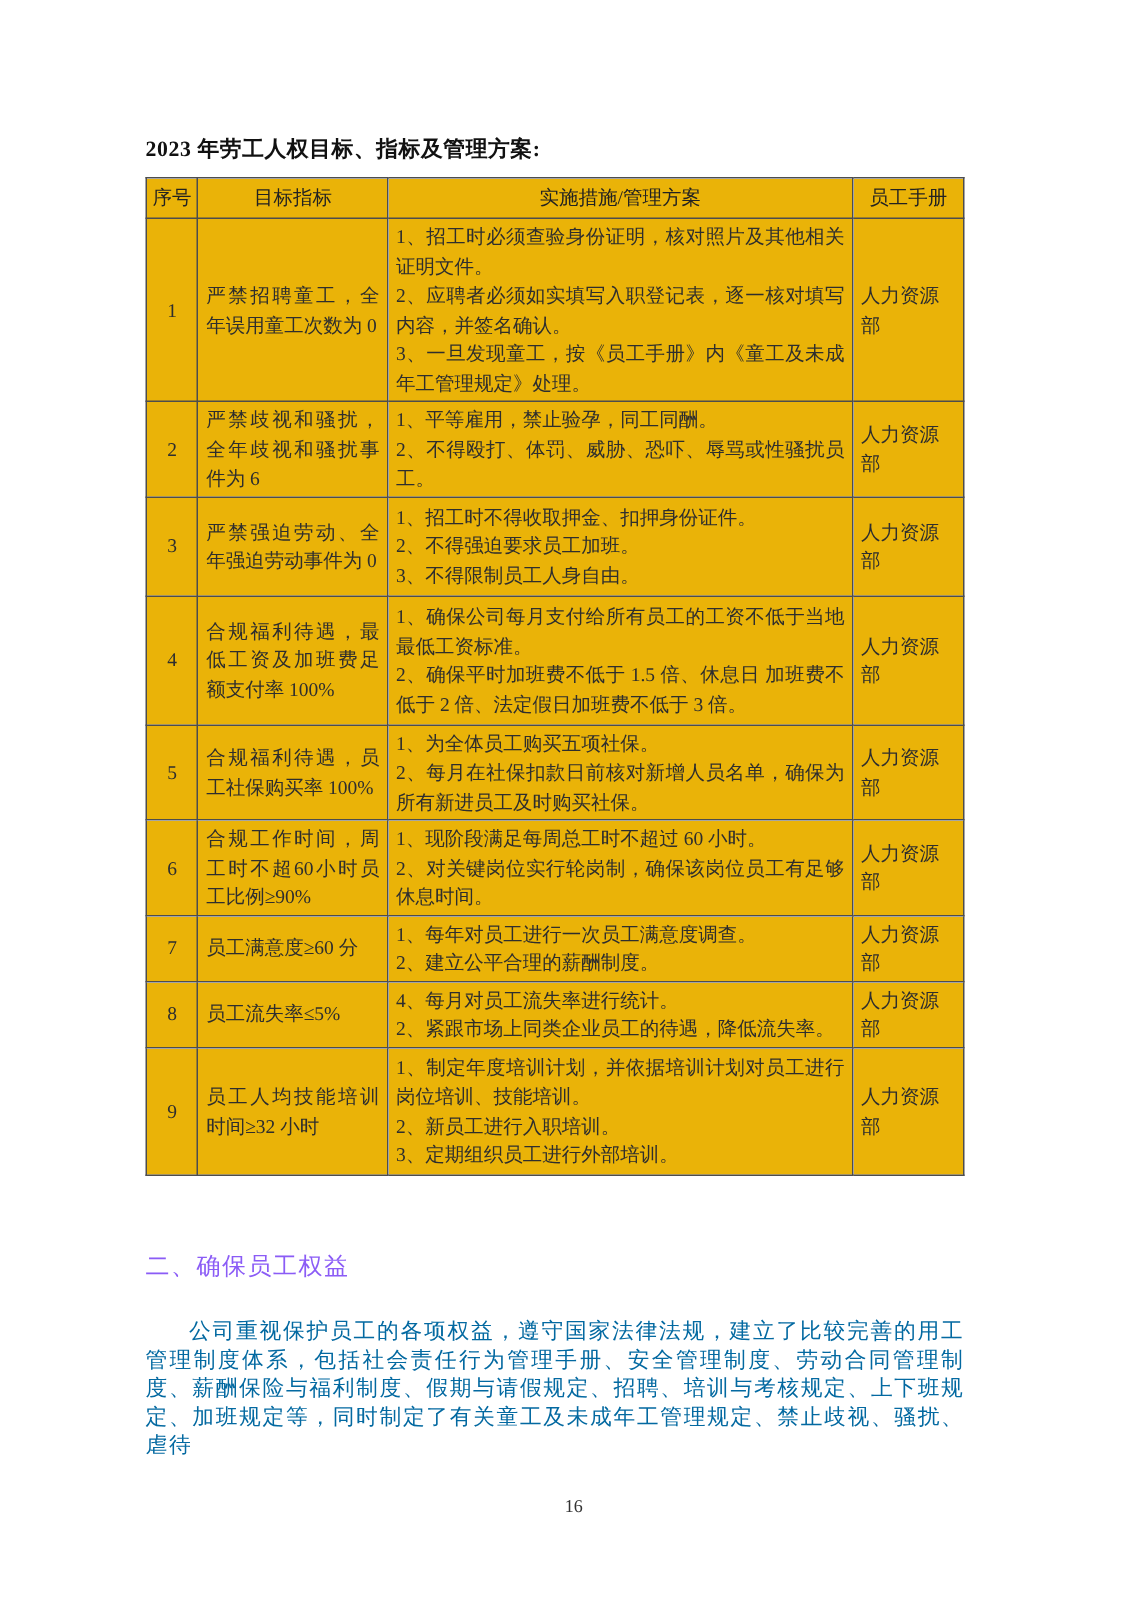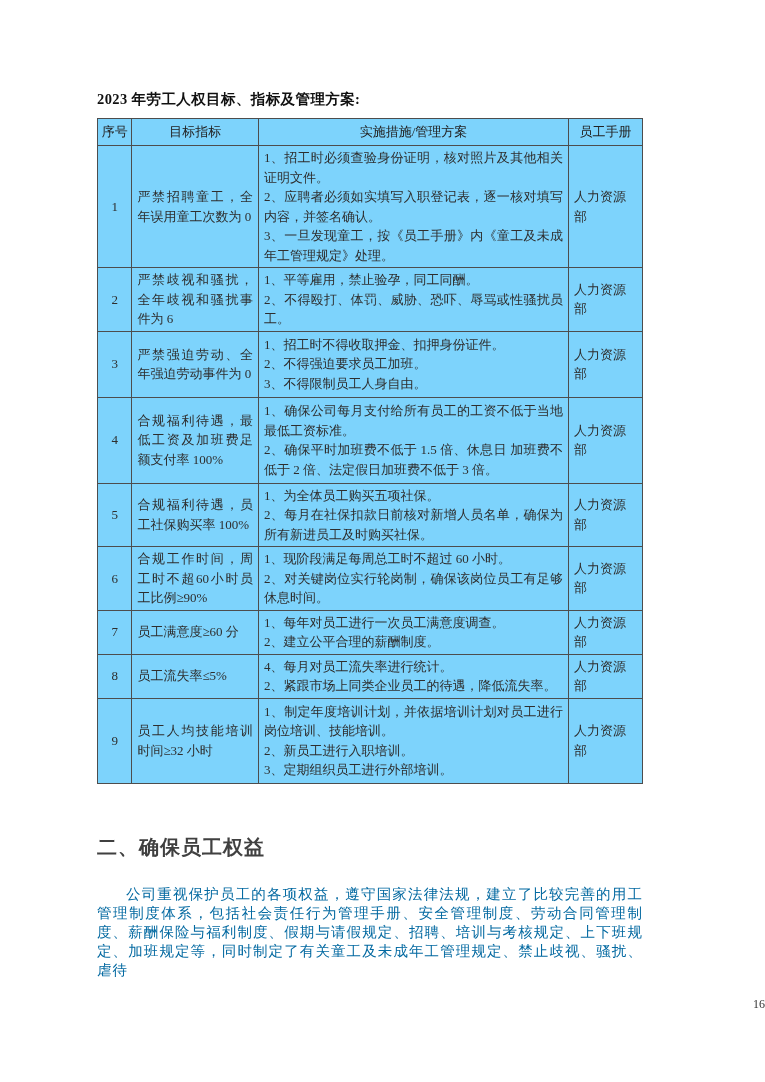--- a/index.html
+++ b/index.html
@@ -12,21 +12,21 @@
     overflow:hidden;
   }
   .content{position:absolute;left:97px;top:90px;width:546px;}
   .doc-title{
     font-size:14.5px;font-weight:bold;color:#111111;
     margin:0 0 9px 0;letter-spacing:0.4px;white-space:nowrap;
   }
   table.hr-table{border-collapse:collapse;width:546px;table-layout:fixed;}
   .hr-table th,.hr-table td{
     border:1px solid #4d4d4d;
-    background:#7dd3fc;
+    background:#eab308;
     font-size:13px;line-height:19.5px;
     padding:2px 5px;
     vertical-align:middle;
     font-weight:normal;
     color:#2e2e2e;
     overflow:hidden;
     margin-top:12px;
   }
   .hr-table th{text-align:center;padding:3px 2px;height:20px;color:#222;}
   .col-no{width:34px;}
@@ -41,33 +41,33 @@
   tbody tr:nth-child(2) td{height:56px}
   tbody tr:nth-child(3) td{height:61px}
   tbody tr:nth-child(4) td{height:81px}
   tbody tr:nth-child(5) td{height:56px}
   tbody tr:nth-child(6) td{height:54px}
   tbody tr:nth-child(7) td{height:34px}
   tbody tr:nth-child(8) td{height:34px}
   tbody tr:nth-child(9) td{height:80px}
   .section-heading{
     margin:50px 0 0 0;
-    font-size:20px;font-weight:bold;color:#404040;letter-spacing:1px;
+    font-size:16px;font-weight:normal;color:#8b5cf6;letter-spacing:1px;
   }
   .body-paragraph{
     margin:24px 0 0 0;
     font-size:14.5px;line-height:19px;
     text-align:justify;text-justify:inter-ideograph;
     text-indent:2em;
     letter-spacing:1.1px;
     color:#0369a1;
   }
   .page-number{
     position:absolute;left:0;top:997px;width:765px;
-    text-align:right;font-size:12px;color:#333333;
+    text-align:center;font-size:12px;color:#333333;
   }
 </style>
 </head>
 <body>
 
 <div class="page">
   <div class="content">
 
     <p class="doc-title">2023 年劳工人权目标、指标及管理方案:</p>
 

